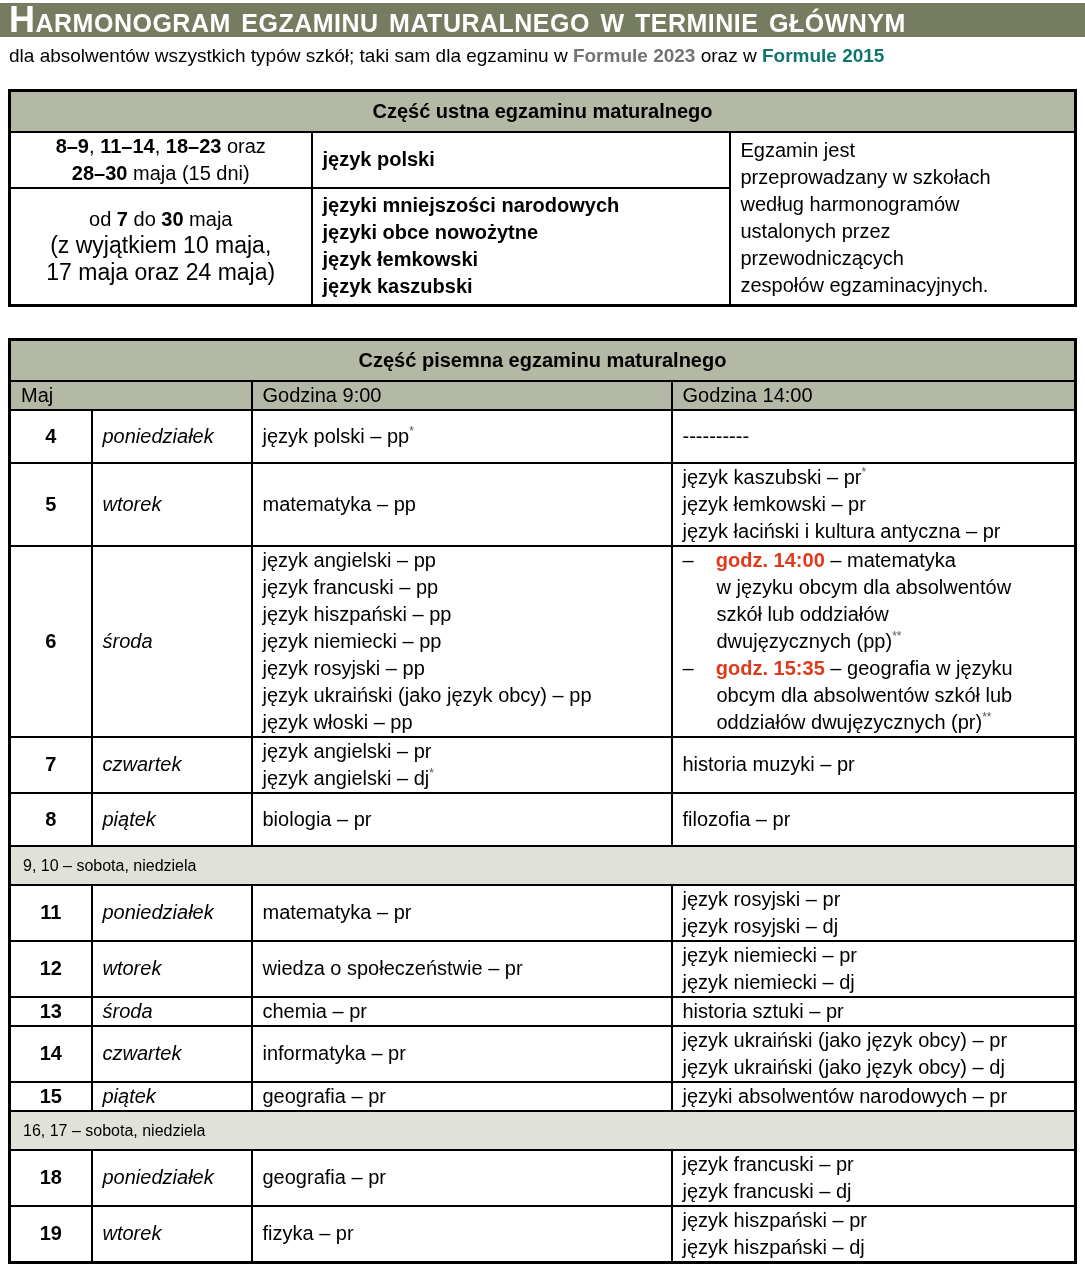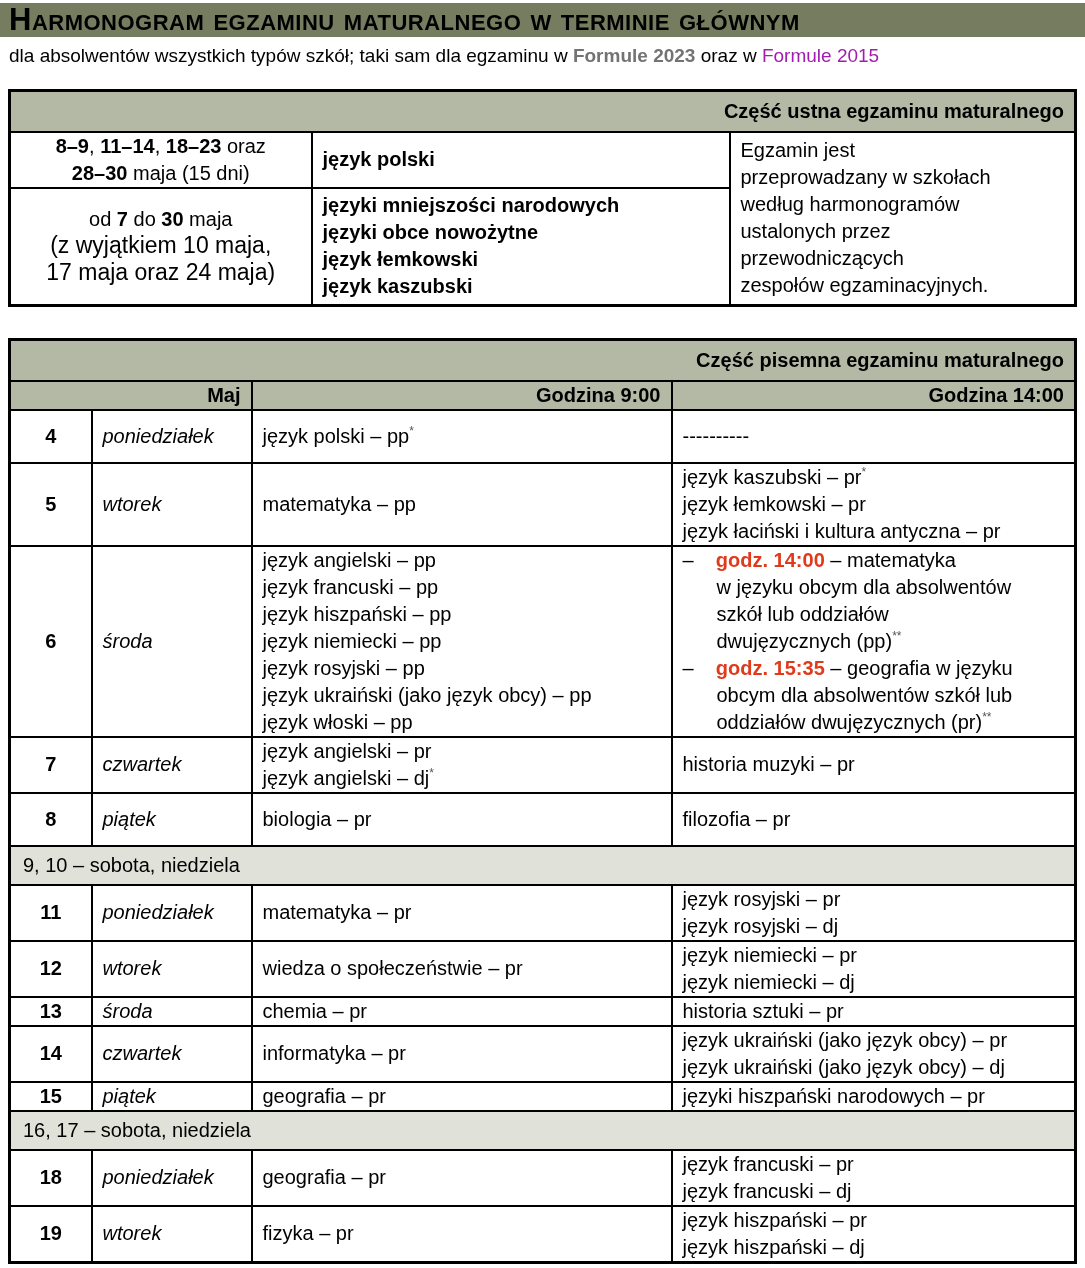--- a/index.html
+++ b/index.html
@@ -6,61 +6,61 @@
   body{
     width:1085px;height:1268px;overflow:hidden;background:#ffffff;
     font-family:"Liberation Sans","DejaVu Sans",sans-serif;color:#000;
   }
   
   .titlebar{
     margin-top:3px;width:1085px;height:34px;background:#767c5f;
     display:flex;align-items:center;box-sizing:border-box;padding-left:9px;
   }
   .titlebar .title{
-    color:#000000;font-weight:bold;font-size:31px;letter-spacing:.5px;
+    color:#ffffff;font-weight:bold;font-size:36px;letter-spacing:.5px;
     font-variant:small-caps;white-space:nowrap;
   }
   .subtitle{
     margin:7px 0 0 9px;font-size:19px;line-height:24px;
   }
   .f2023{color:#737373;font-weight:bold;}
-  .f2015{color:#a21caf;font-weight:normal;margin-top:45px;}
+  .f2015{color:#0f766e;font-weight:bold;margin-top:45px;}
   
   table.tbl{
     border-collapse:collapse;table-layout:fixed;
     margin-left:8px;width:1069px;border:3px solid #000;
   }
   table.tbl th,table.tbl td{
     border:2px solid #000;box-sizing:border-box;vertical-align:middle;
     padding:0 10px;font-size:20px;line-height:27px;
   }
   th.tbl-title{
-    background:#b3b9a4;font-size:22px;font-weight:bold;text-align:right;
+    background:#b3b9a4;font-size:22px;font-weight:bold;text-align:center;
     height:41px;line-height:41px;padding:0;
   }
   
   .oral{margin-top:21px;}
   .oral td{font-size:22px;line-height:28px;}
   tr.oral-r1{height:51px;}
   tr.oral-r2{height:118px;}
   td.oral-dates{text-align:center;padding:0 4px;}
   td.oral-subjects{font-weight:bold;padding-left:12px;}
   td.oral-note{vertical-align:top;padding:4px 2px 0 10px;font-size:22px;line-height:30px;}
   .small{font-size:23px;line-height:22px;}
   
   .written{margin-top:31px;}
   th.col-head{
-    background:#b3b9a4;text-align:right;font-size:22px;font-weight:bold;
+    background:#b3b9a4;text-align:left;font-size:22px;font-weight:normal;
     height:24px;padding:0;
   }
   td.day-num{text-align:center;font-weight:bold;}
   td.weekday{padding-left:12px;font-style:italic;}
   tr.h-tall td{padding-top:12px;padding-bottom:12px;}
   tr.weekend-row td{
-    background:#e0e2d9;padding:5px 2px 5px 12px;font-size:20px;
+    background:#e0e2d9;padding:5px 2px 5px 12px;font-size:16px;
   }
   .line{white-space:nowrap;}
   .line.cont{padding-left:34px;}
   .b{font-weight:bold;}
   .red{color:#e03a1b;}
   sup{font-size:12px;color:#555;line-height:0;vertical-align:super;}
 </style>
 </head>
 <body>
 
@@ -242,21 +242,21 @@
           <div class="line">język ukraiński (jako język obcy) – dj</div>
         </td>
       </tr>
       <tr class="">
         <td class="day-num">15</td>
         <td class="weekday">piątek</td>
         <td class="morning">
           <div class="line">geografia – pr</div>
         </td>
         <td class="afternoon">
-          <div class="line">języki hiszpański narodowych – pr</div>
+          <div class="line">języki absolwentów narodowych – pr</div>
         </td>
       </tr>
       <tr class="weekend-row">
         <td colspan="4">16, 17 – sobota, niedziela</td>
       </tr>
       <tr class="">
         <td class="day-num">18</td>
         <td class="weekday">poniedziałek</td>
         <td class="morning">
           <div class="line">geografia – pr</div>

